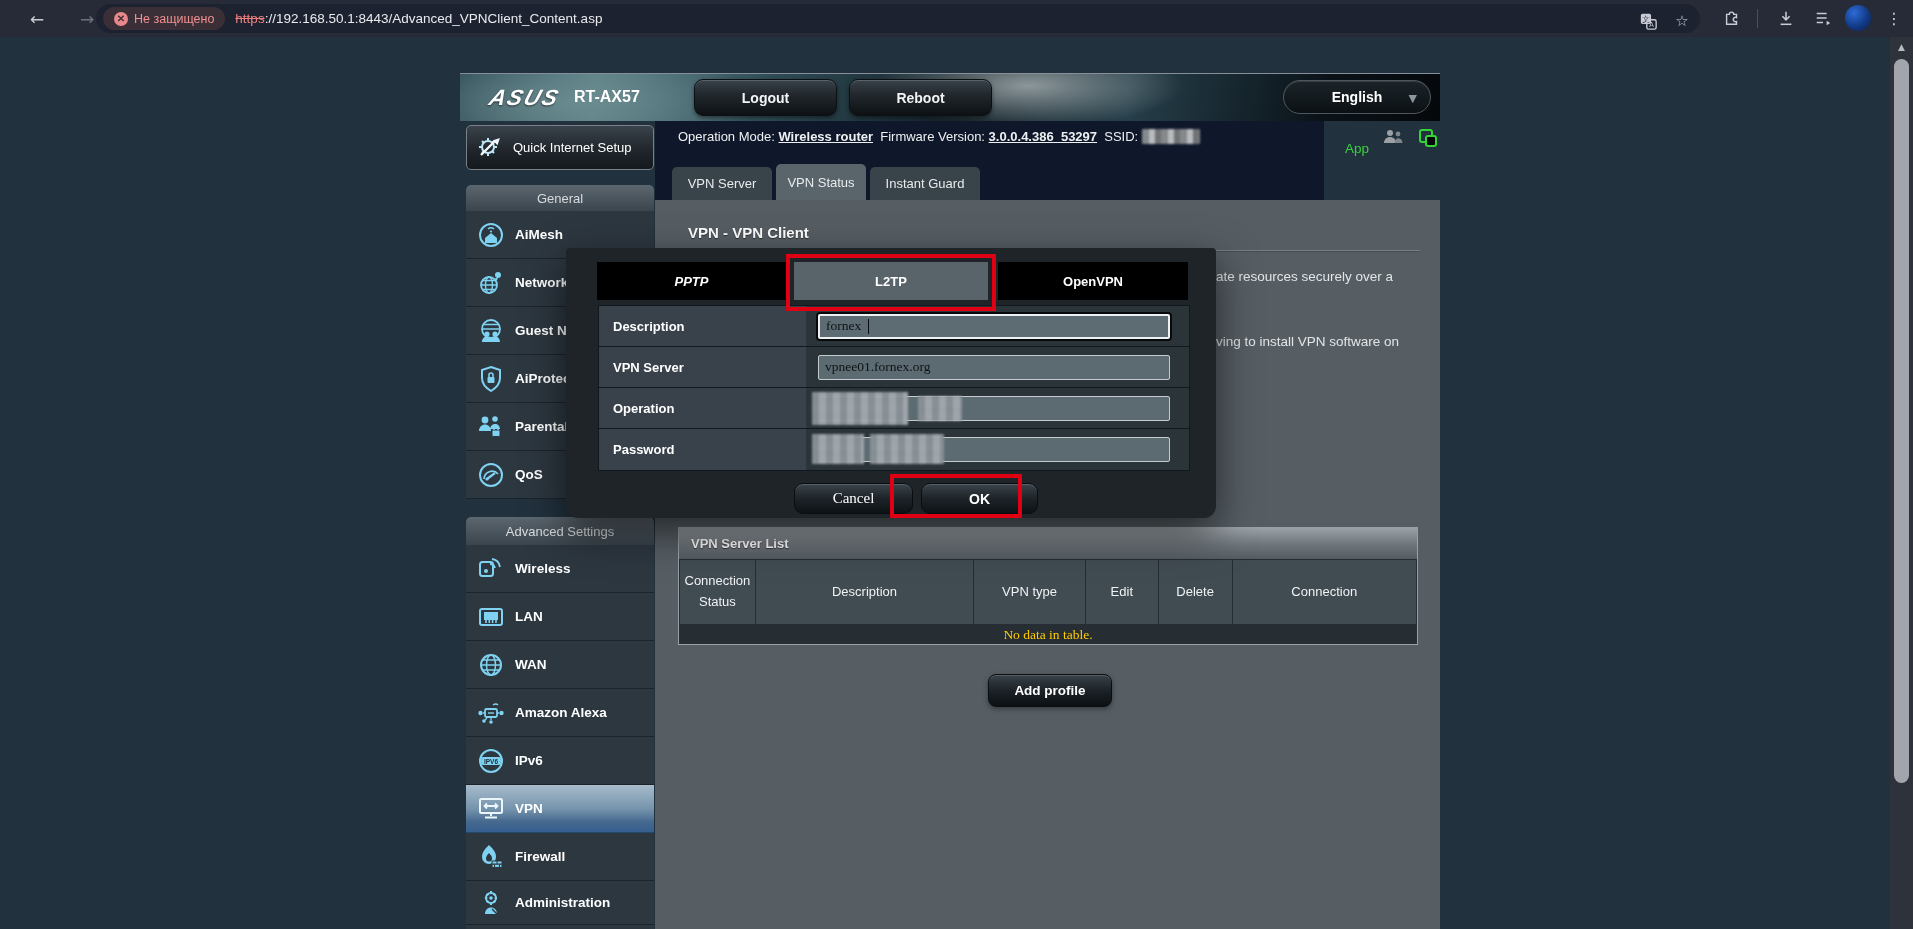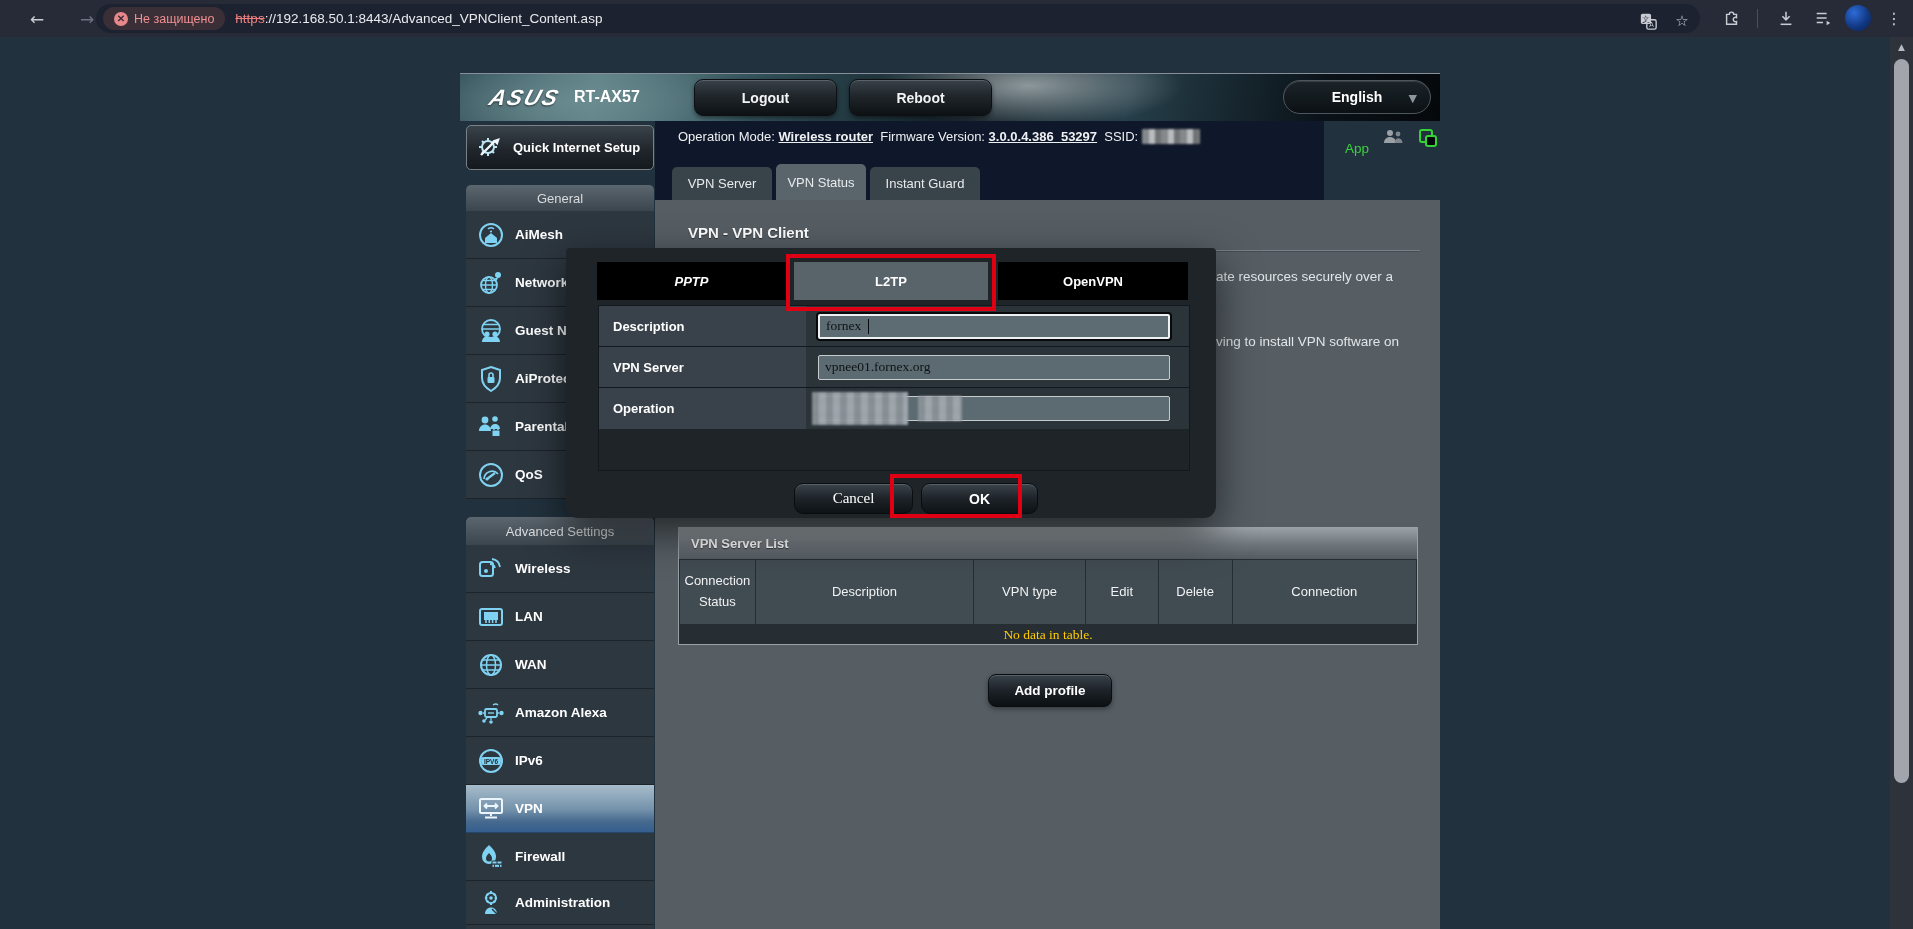--- a/index.html
+++ b/index.html
@@ -94,21 +94,21 @@
 
   .add-btn { position:absolute; left:333px; top:474px; width:124px; height:33px; border-radius:8px;
              border:1px solid #0b0e11; background:linear-gradient(#39424a,#1c2227 50%,#0c1013);
              color:#fff; font-size:13.5px; font-weight:bold; display:flex; align-items:center; justify-content:center;
              box-shadow:inset 0 1px 0 rgba(255,255,255,.16), 0 2px 5px rgba(0,0,0,.4); cursor:pointer; }
 
   
   .qis { position:absolute; left:466px; top:125px; width:188px; height:45px; border:1px solid #798086;
          border-radius:5px; background:linear-gradient(#3a434b,#20262c 55%,#14191e);
          display:flex; align-items:center; gap:8px; padding-left:8px; cursor:pointer; }
-  .qis-label { color:#fff; font-size:13px; font-weight:bold; }
+  .qis-label { color:#fff; font-size:13px; font-weight:normal; }
   .spanel { position:absolute; left:466px; width:188px; }
   .shead { height:26px; background:linear-gradient(#5c666e,#3b454d); border-radius:5px 5px 0 0;
            color:#d9dcde; font-size:13px; display:flex; align-items:center; justify-content:center; }
   .srow { height:48px; background:#2d3740; border-bottom:1px solid #1c2329; display:flex;
           align-items:center; gap:9px; padding-left:10px; cursor:pointer; }
   .srow .lab { color:#fff; font-size:13.5px; font-weight:bold; white-space:nowrap; }
   .srow.active { background:linear-gradient(#a7bccb,#7492ab 52%,#46698e 78%,#355f90);
                  border-bottom:1px solid #24476d; }
   .srow.sliver { height:6px; border-bottom:none; }
   .sico { width:30px; height:30px; flex:0 0 30px; }
@@ -437,20 +437,28 @@
         </div>
       </div>
       <div class="mrow">
         <div class="mlabel">Operation</div>
         <div class="mval">
           <input class="tin" type="text" style="">
           <span class="pixblur" style="left:6px; top:4px; width:96px; height:33px;"></span>
           <span class="pixblur" style="left:112px; top:8px; width:44px; height:25px;"></span>
         </div>
       </div>
+      <div class="mrow">
+        <div class="mlabel">Password</div>
+        <div class="mval">
+          <input class="tin" type="password" style="">
+          <span class="pixblur" style="left:6px; top:5px; width:52px; height:30px;"></span>
+          <span class="pixblur" style="left:64px; top:5px; width:74px; height:30px;"></span>
+        </div>
+      </div>
     </div>
 
     <div class="mbtn cancel">Cancel</div>
     <div class="mbtn ok">OK</div>
   </div>
 
   <div class="ann ann-l2tp"></div>
   <div class="ann ann-ok"></div>
 
 </div>

